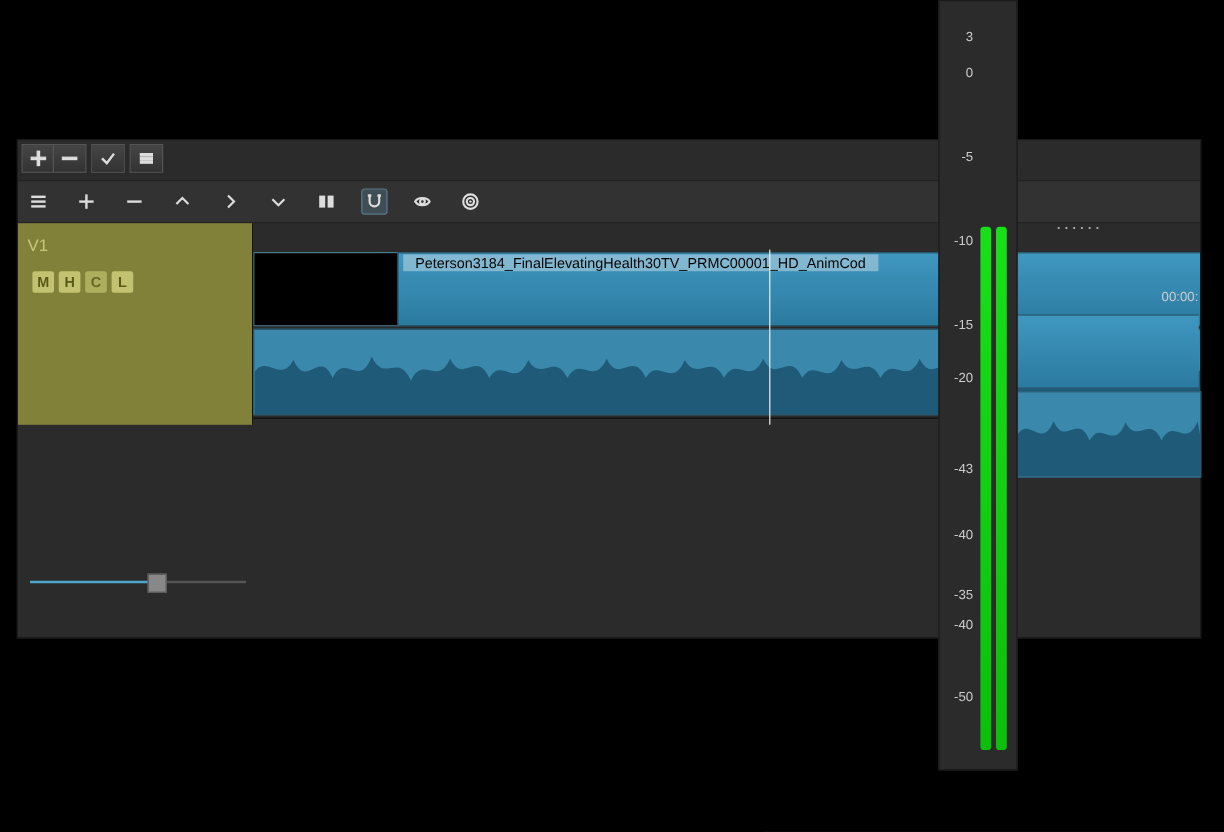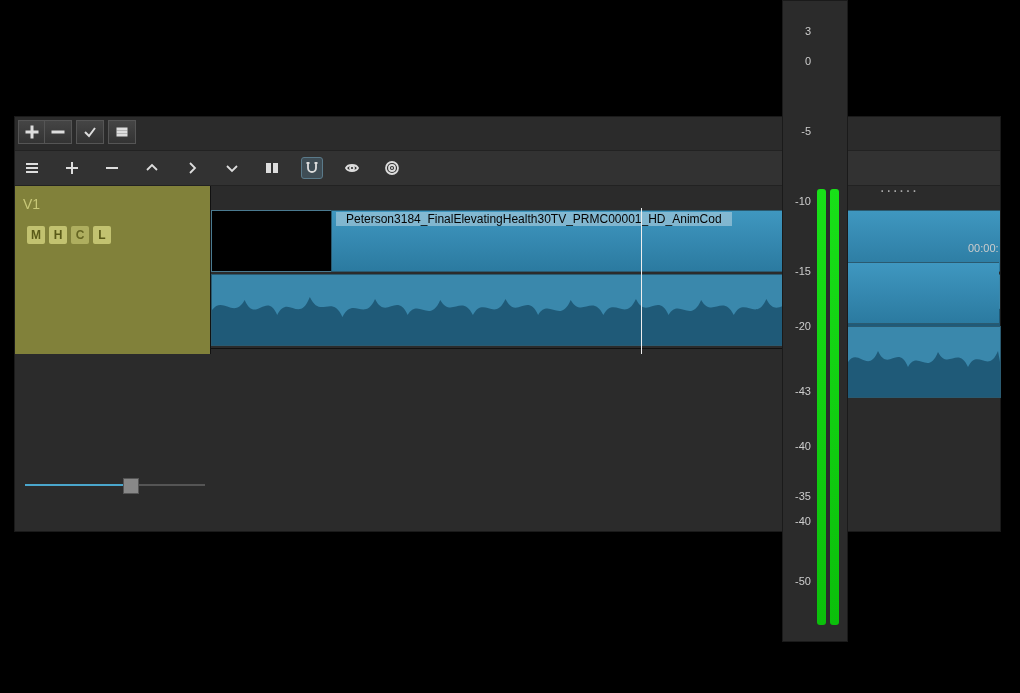--- a/index.html
+++ b/index.html
@@ -447,21 +447,21 @@
 
 <div class="dotted">......</div>
 
 <div class="audio-meter">
   <div class="scale">
     <div style="top:30px">3</div>
     <div style="top:60px">0</div>
     <div style="top:130px">-5</div>
     <div style="top:200px">-10</div>
     <div style="top:270px">-15</div>
-    <div style="top:325px">-20</div>
+    <div style="top:314px">-20</div>
     <div style="top:390px">-43</div>
     <div style="top:445px">-40</div>
     <div style="top:495px">-35</div>
     <div style="top:520px">-40</div>
     <div style="top:580px">-50</div>
   </div>
   <div class="bars">
     <div class="bar" style="height:100%"></div>
     <div class="bar" style="height:100%"></div>
   </div>

